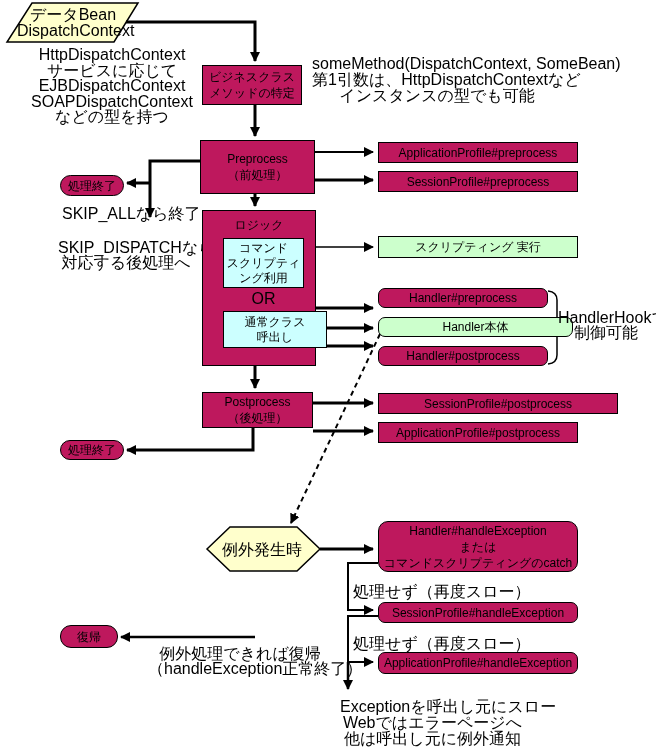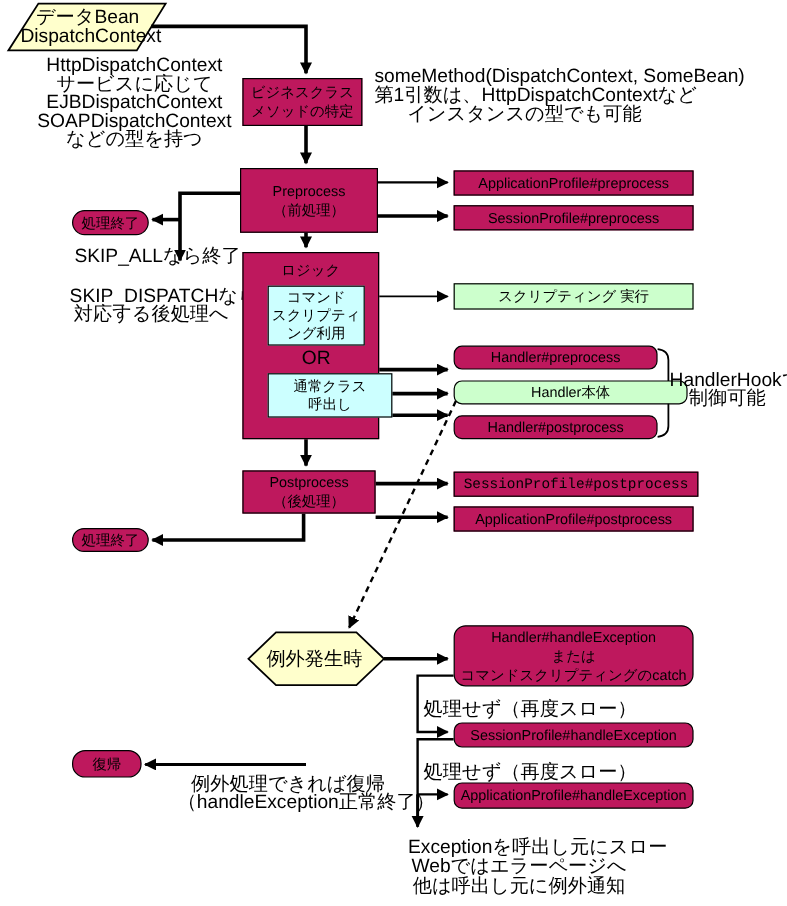--- a/index.html
+++ b/index.html
@@ -159,21 +159,21 @@
   <div class="note lh15" style="left:558px;top:310px;width:96px;">
     <div>HandlerHookで</div>
     <div>制御可能</div>
   </div>
 
   <div class="box" style="left:202px;top:392px;width:111px;height:36px;">
     <div>Postprocess</div>
     <div>（後処理）</div>
   </div>
 
-  <div class="box" style="left:378px;top:393px;width:204px;height:21px;font-family:Liberation Mono, monospace;">
+  <div class="box" style="left:378px;top:393px;width:240px;height:21px;">
     <div>SessionProfile#postprocess</div>
   </div>
   <div class="box" style="left:378px;top:422px;width:200px;height:21px;">
     <div>ApplicationProfile#postprocess</div>
   </div>
 
   <div class="box pill" style="left:60px;top:440px;width:64px;height:20px;">
     <div>処理終了</div>
   </div>
 

